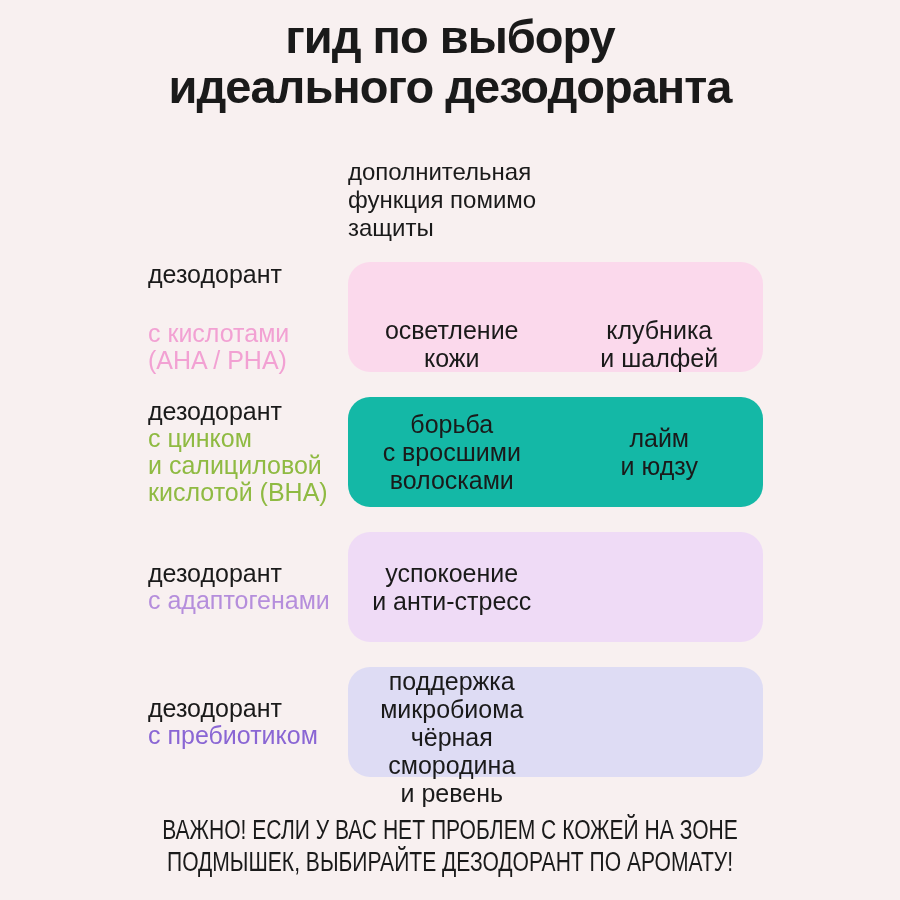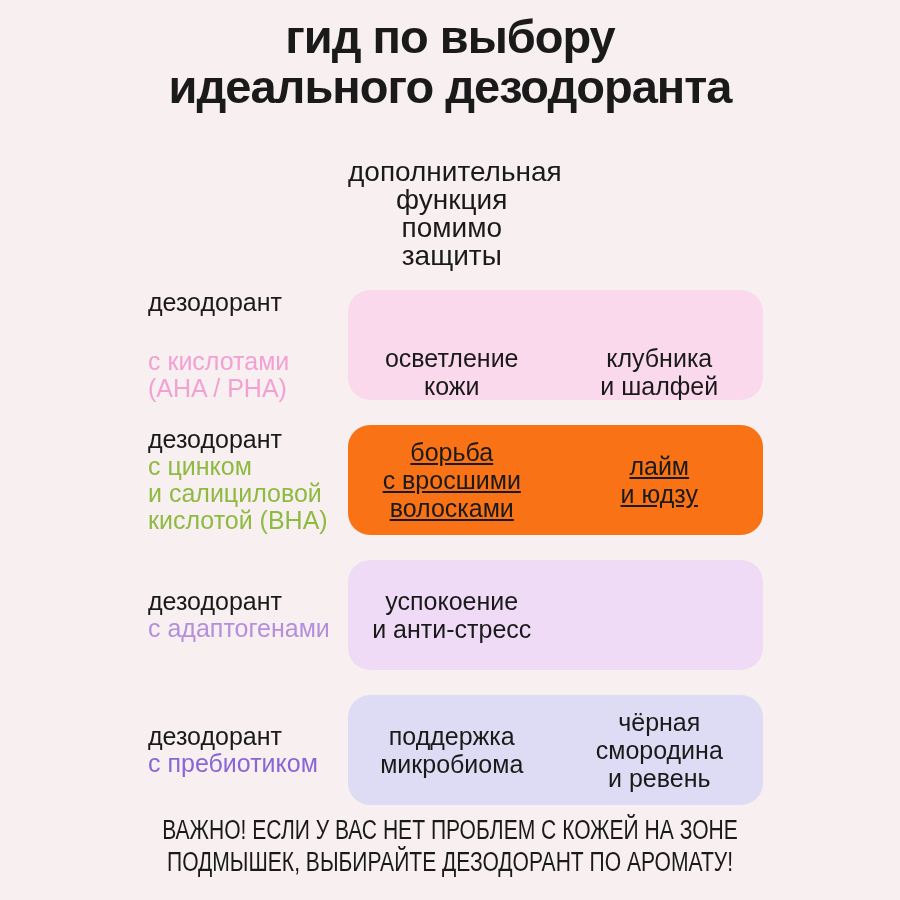--- a/index.html
+++ b/index.html
@@ -38,22 +38,21 @@
   .header-row {
     display: flex;
     margin-left: 200px;
     width: 415px;
     min-height: 80px;
     margin-bottom: 20px;
     align-items: center;
   }
   .header-cell {
     width: 50%;
-    text-align: center;
-    font-size: 28px;
+    font-size: 24px;
     line-height: 28px;
     white-space: pre-line;
   }
   .row {
     display: flex;
     align-items: center;
     height: 110px;
     margin-bottom: 25px;
   }
   .row-label {
@@ -129,21 +128,21 @@
       </div>
     </div>
 
     <div class="row">
       <div class="row-label">
         <span class="product">дезодорант</span>
         <span class="variant" style="color: rgb(143, 186, 66);">с цинком
 и салициловой
 кислотой (BHA)</span>
       </div>
-      <div class="card" style="background-color: #f97316; text-decoration: underline;">
+      <div class="card" style="background-color: #14b8a6;">
         <div class="cell">борьба
 с вросшими
 волосками</div>
         <div class="cell">лайм
 и юдзу</div>
       </div>
     </div>
 
     <div class="row">
       <div class="row-label">
@@ -154,21 +153,21 @@
         <div class="cell">успокоение
 и анти-стресс</div>
       </div>
     </div>
 
     <div class="row">
       <div class="row-label">
         <span class="product">дезодорант</span>
         <span class="variant" style="color: rgb(138, 102, 212);">с пребиотиком</span>
       </div>
-      <div class="card" style="background-color: rgb(222, 220, 244);">
+      <div class="card" style="background-color: rgb(222, 220, 244); flex-direction: column;">
         <div class="cell">поддержка
 микробиома</div>
         <div class="cell">чёрная
 смородина
 и ревень</div>
       </div>
     </div>
 
   </div>
 

